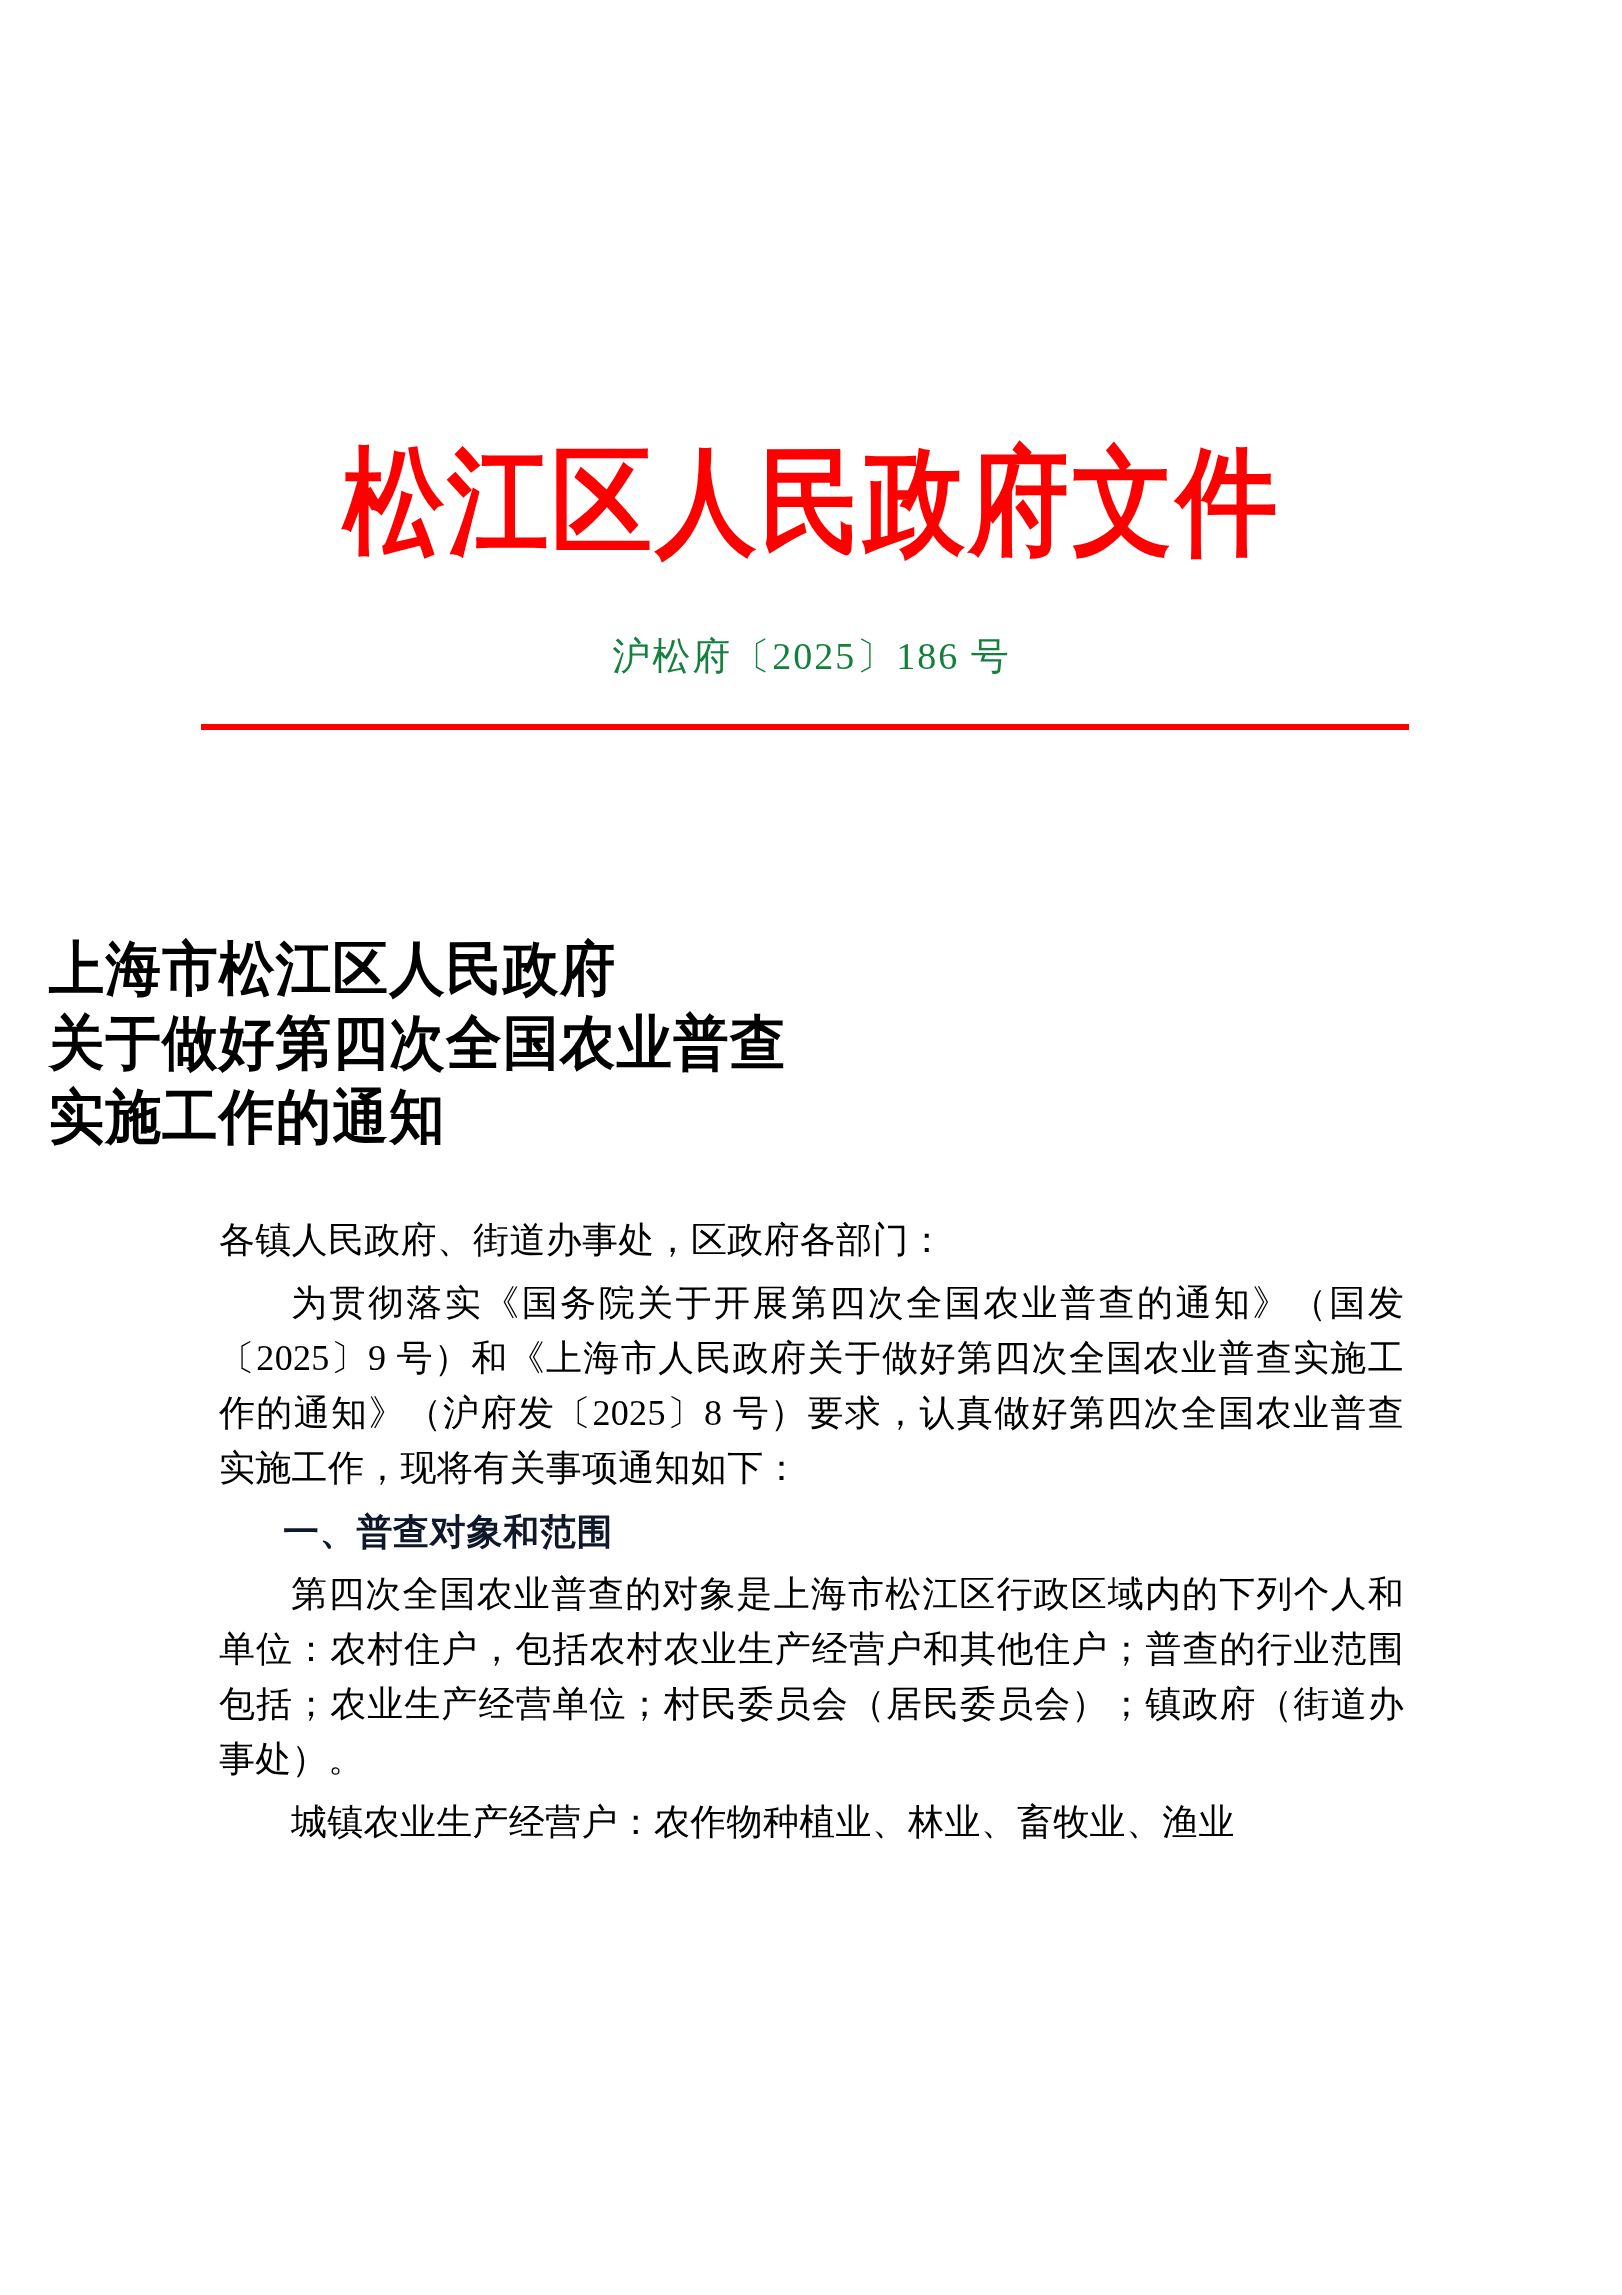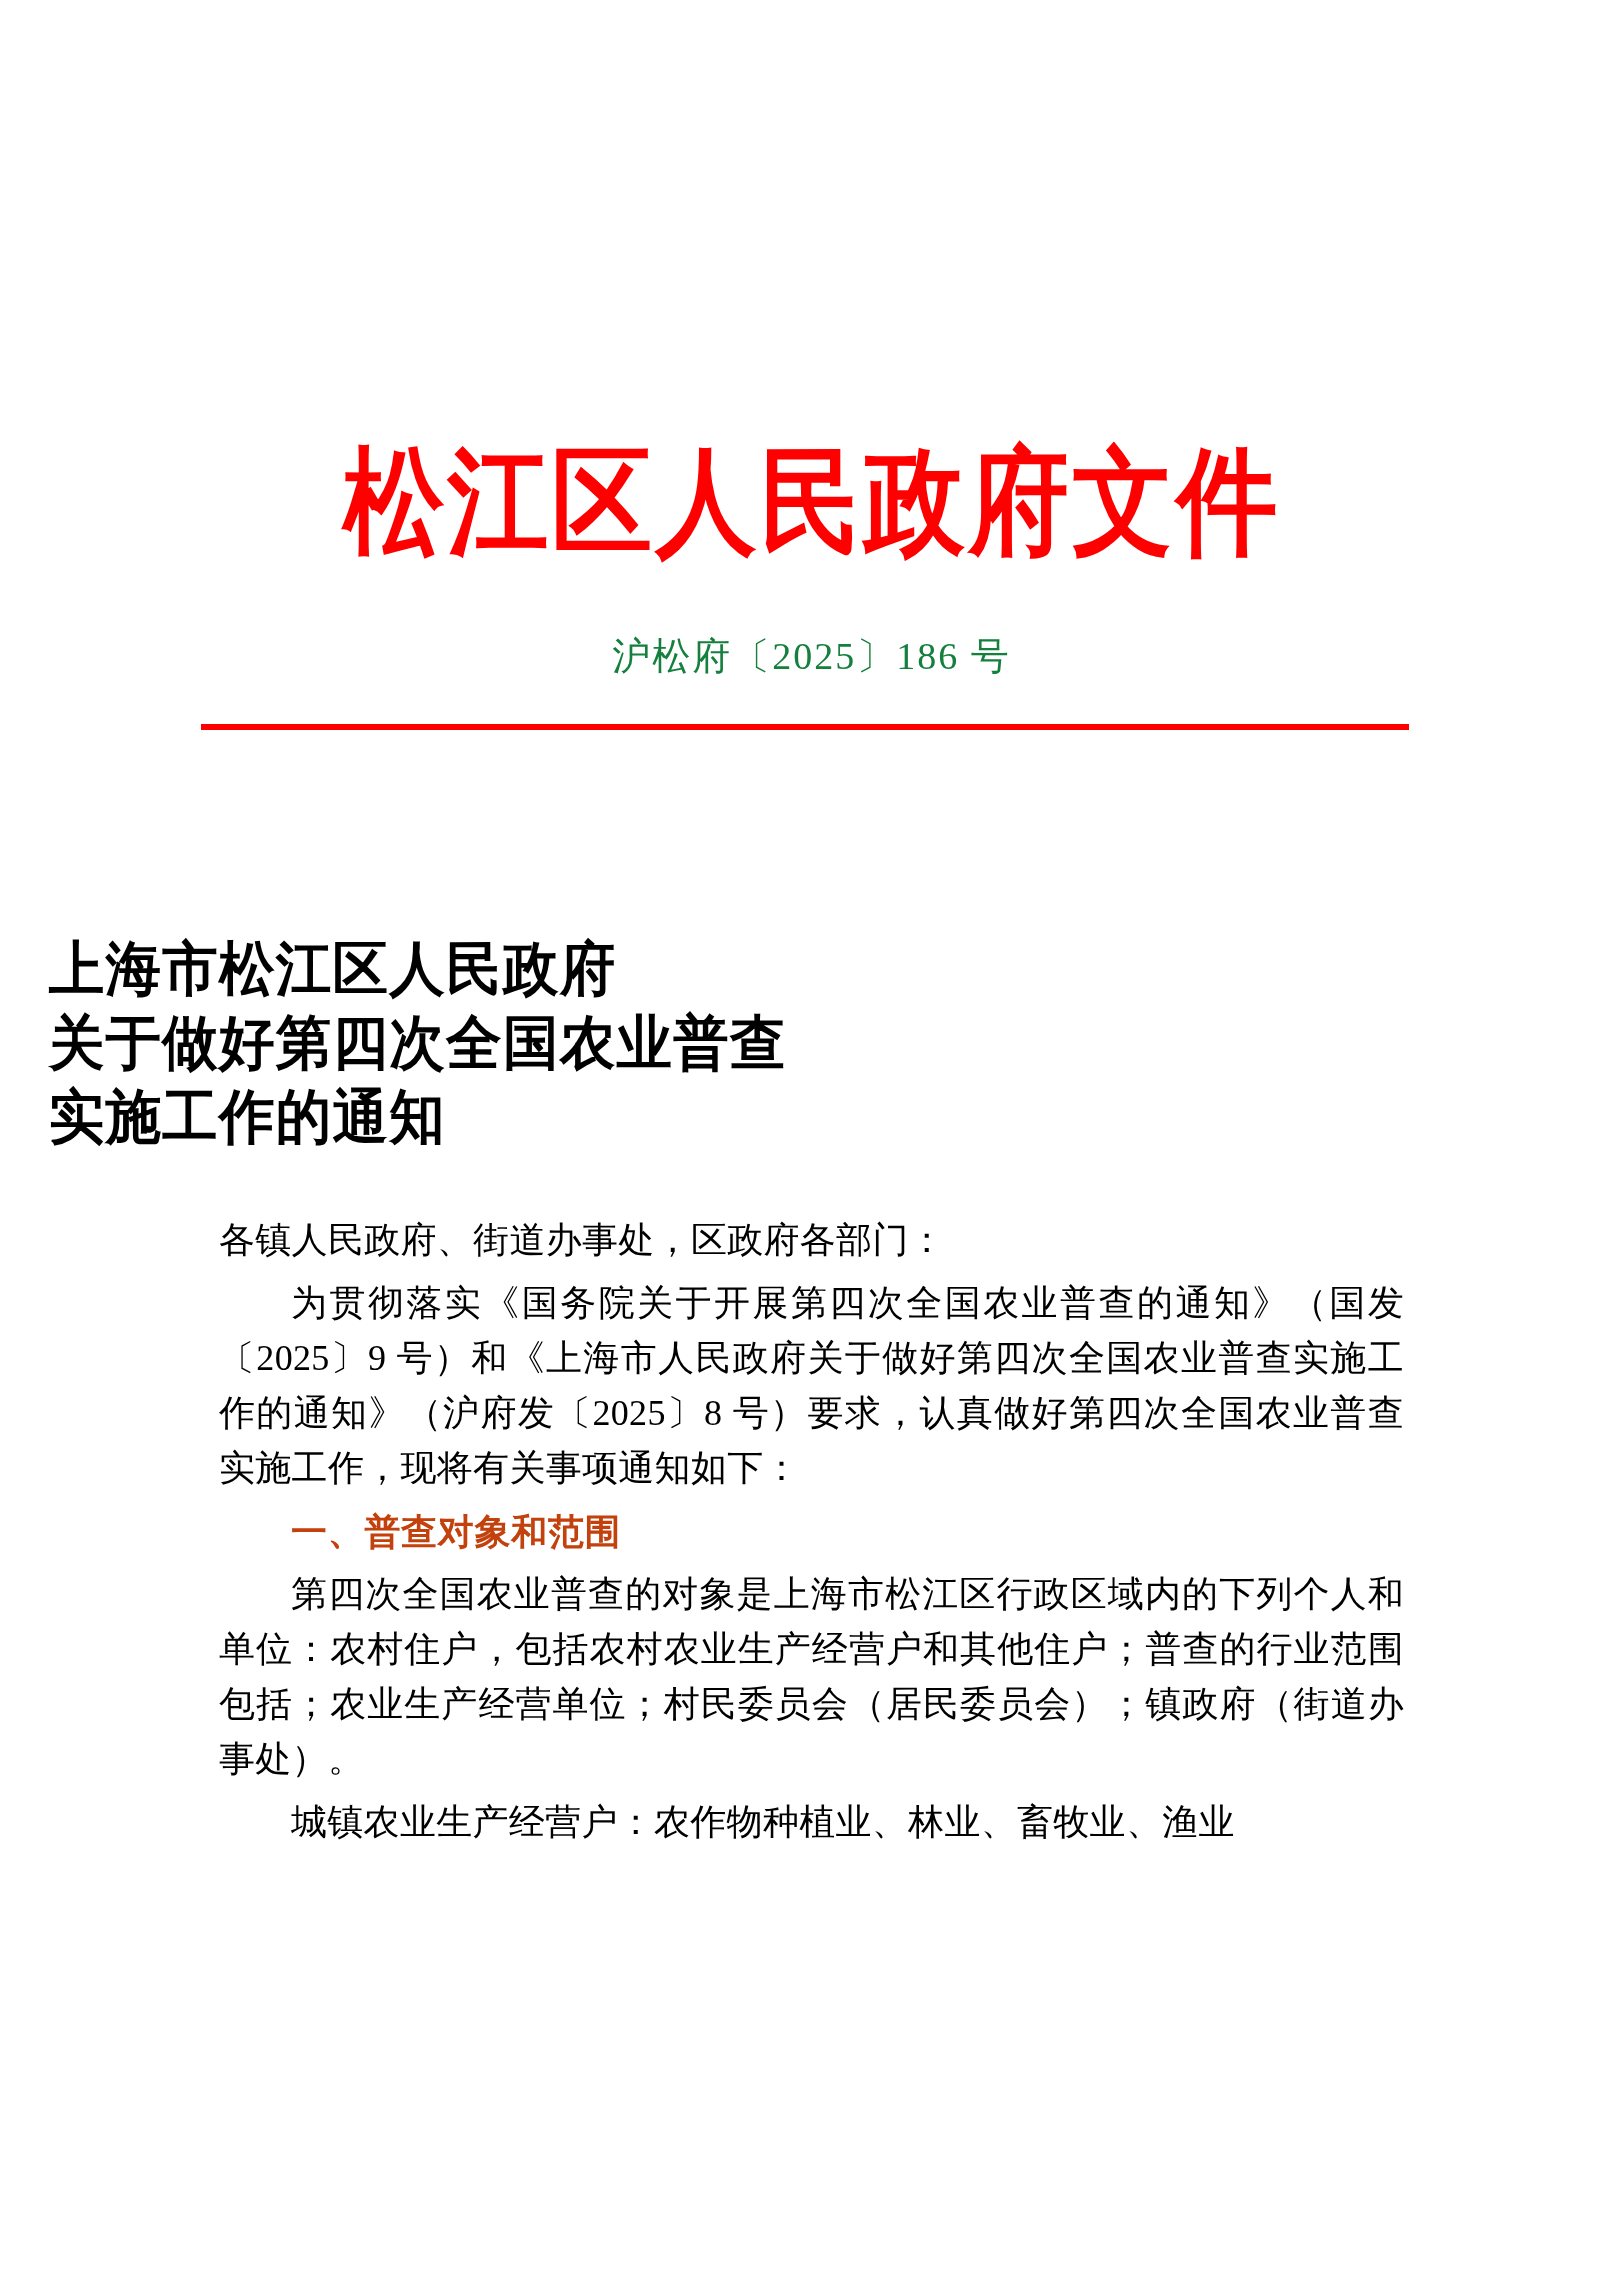--- a/index.html
+++ b/index.html
@@ -105,23 +105,23 @@
   }
   .para.indent {
     text-indent: 72px;
   }
   .section-heading {
     font-family: "Liberation Sans", "DejaVu Sans", sans-serif;
     font-weight: 700;
     font-size: 36px;
     line-height: 55px;
     letter-spacing: 0.7px;
-    color: #c2410c;
+    color: #0f172a;
     text-indent: 72px;
-    margin: 8px;
+    margin: 0;
   }
 
   
   .footer {
     position: absolute;
     top: 2113px;
     left: 211px;
     width: 1201px;
     text-align: right;
     font-family: "Liberation Serif", "DejaVu Serif", serif;

